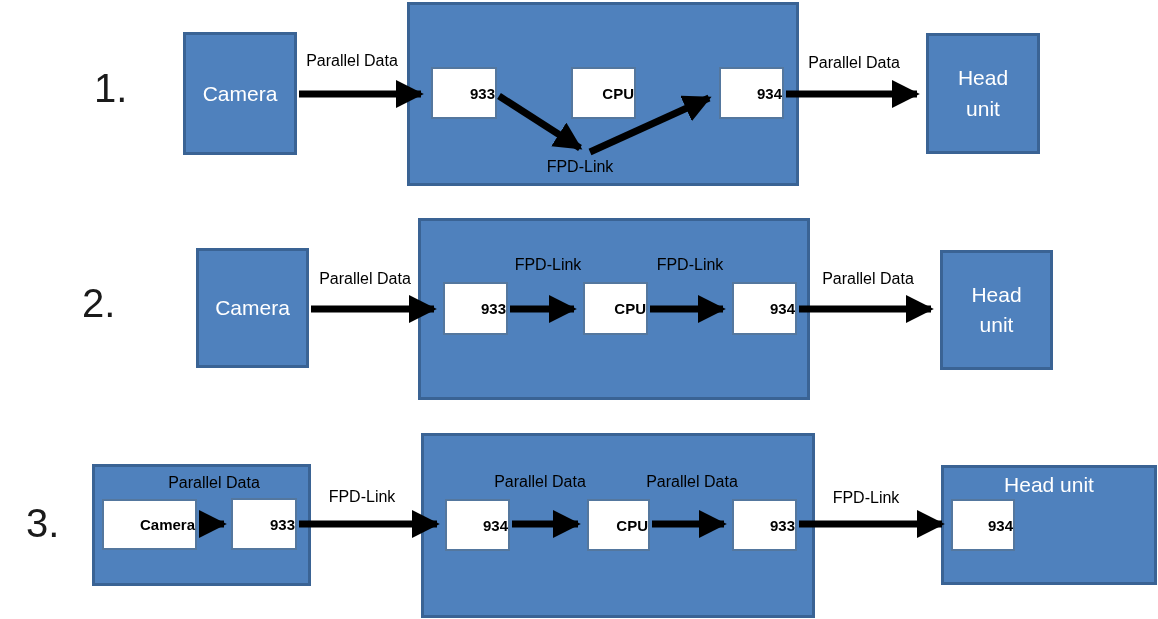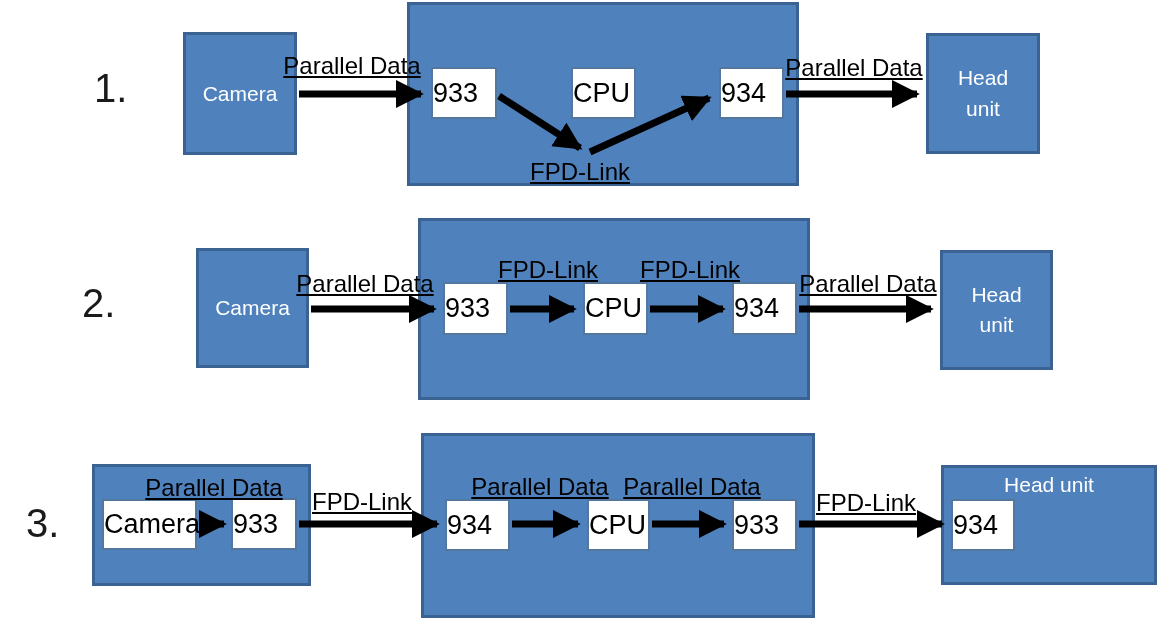--- a/index.html
+++ b/index.html
@@ -39,32 +39,32 @@
     line-height: 1.45;
     text-align: center;
   }
   .chip {
     position: absolute;
     background: var(--chip-fill);
     border: 2px solid var(--chip-border);
     color: var(--text);
     display: flex;
     align-items: center;
-    justify-content: flex-start;
-    font-size: 27px;
+    justify-content: flex-end;
+    font-size: 15px;
     z-index: 4;
+    font-weight: bold;
   }
   .elabel {
     position: absolute;
     color: var(--text);
-    font-size: 24px;
+    font-size: 16px;
     white-space: nowrap;
     z-index: 6;
     transform: translateX(-50%);
-    text-decoration: underline;
   }
   .stepnum {
     position: absolute;
     color: #1a1a1a;
     font-size: 40px;
     z-index: 2;
   }
   .head-title {
     position: absolute;
     top: 5px;

